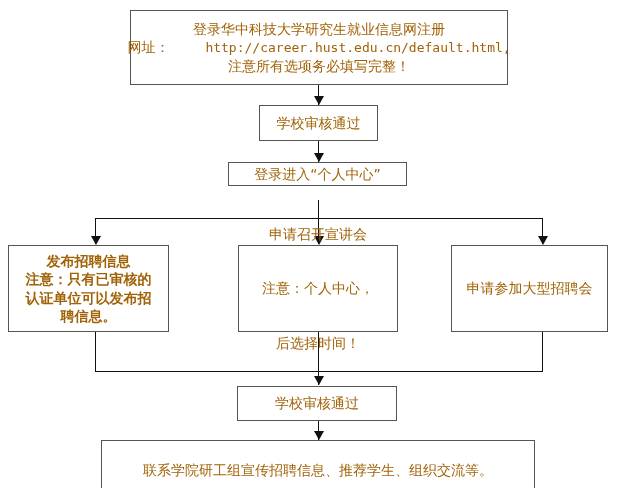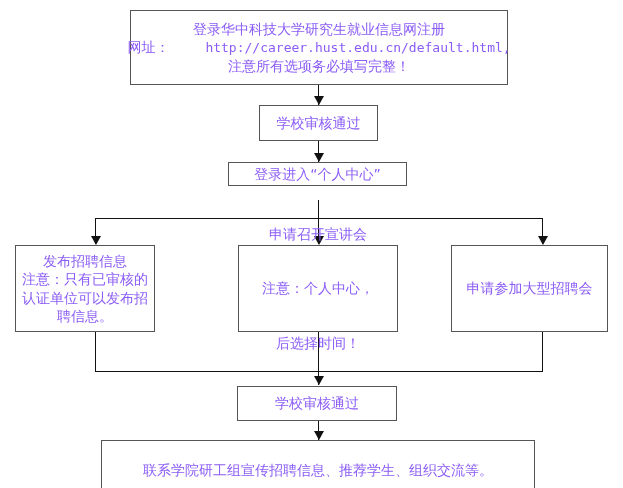--- a/index.html
+++ b/index.html
@@ -19,21 +19,21 @@
   .node {
     position: absolute;
     box-sizing: border-box;
     border: 1px solid #555555;
     background: #ffffff;
     display: flex;
     flex-direction: column;
     align-items: center;
     justify-content: center;
     text-align: center;
-    color: #8b5cf6;
+    color: #a16207;
     line-height: 1.32;
     font-size: 14px;
     z-index: 3;
   }
   .node .ln {
     display: block;
     white-space: nowrap;
   }
   .node .mono {
     font-family: "DejaVu Sans Mono", "Liberation Mono", monospace;
@@ -92,21 +92,21 @@
 
   <div class="vline" style="left:95px; top:218px; height:26px;"></div>
   <div class="arrowhead" style="left:91px; top:236px;"></div>
 
   <div class="vline" style="left:318px; top:218px; height:26px;"></div>
   <div class="arrowhead" style="left:314px; top:236px;"></div>
 
   <div class="vline" style="left:542px; top:218px; height:26px;"></div>
   <div class="arrowhead" style="left:538px; top:236px;"></div>
 
-  <div class="node" style="left:15px; top:245px; width:140px; height:87px;">
+  <div class="node" style="left:8px; top:245px; width:161px; height:87px;font-weight:bold;">
     <span class="ln">发布招聘信息</span>
     <span class="ln">注意：只有已审核的</span>
     <span class="ln">认证单位可以发布招</span>
     <span class="ln">聘信息。</span>
   </div>
 
   <div class="node" style="left:238px; top:245px; width:160px; height:87px;gap:36px;">
     <span class="ln">申请召开宣讲会</span>
     <span class="ln">注意：个人中心，</span>
     <span class="ln">后选择时间！</span>

